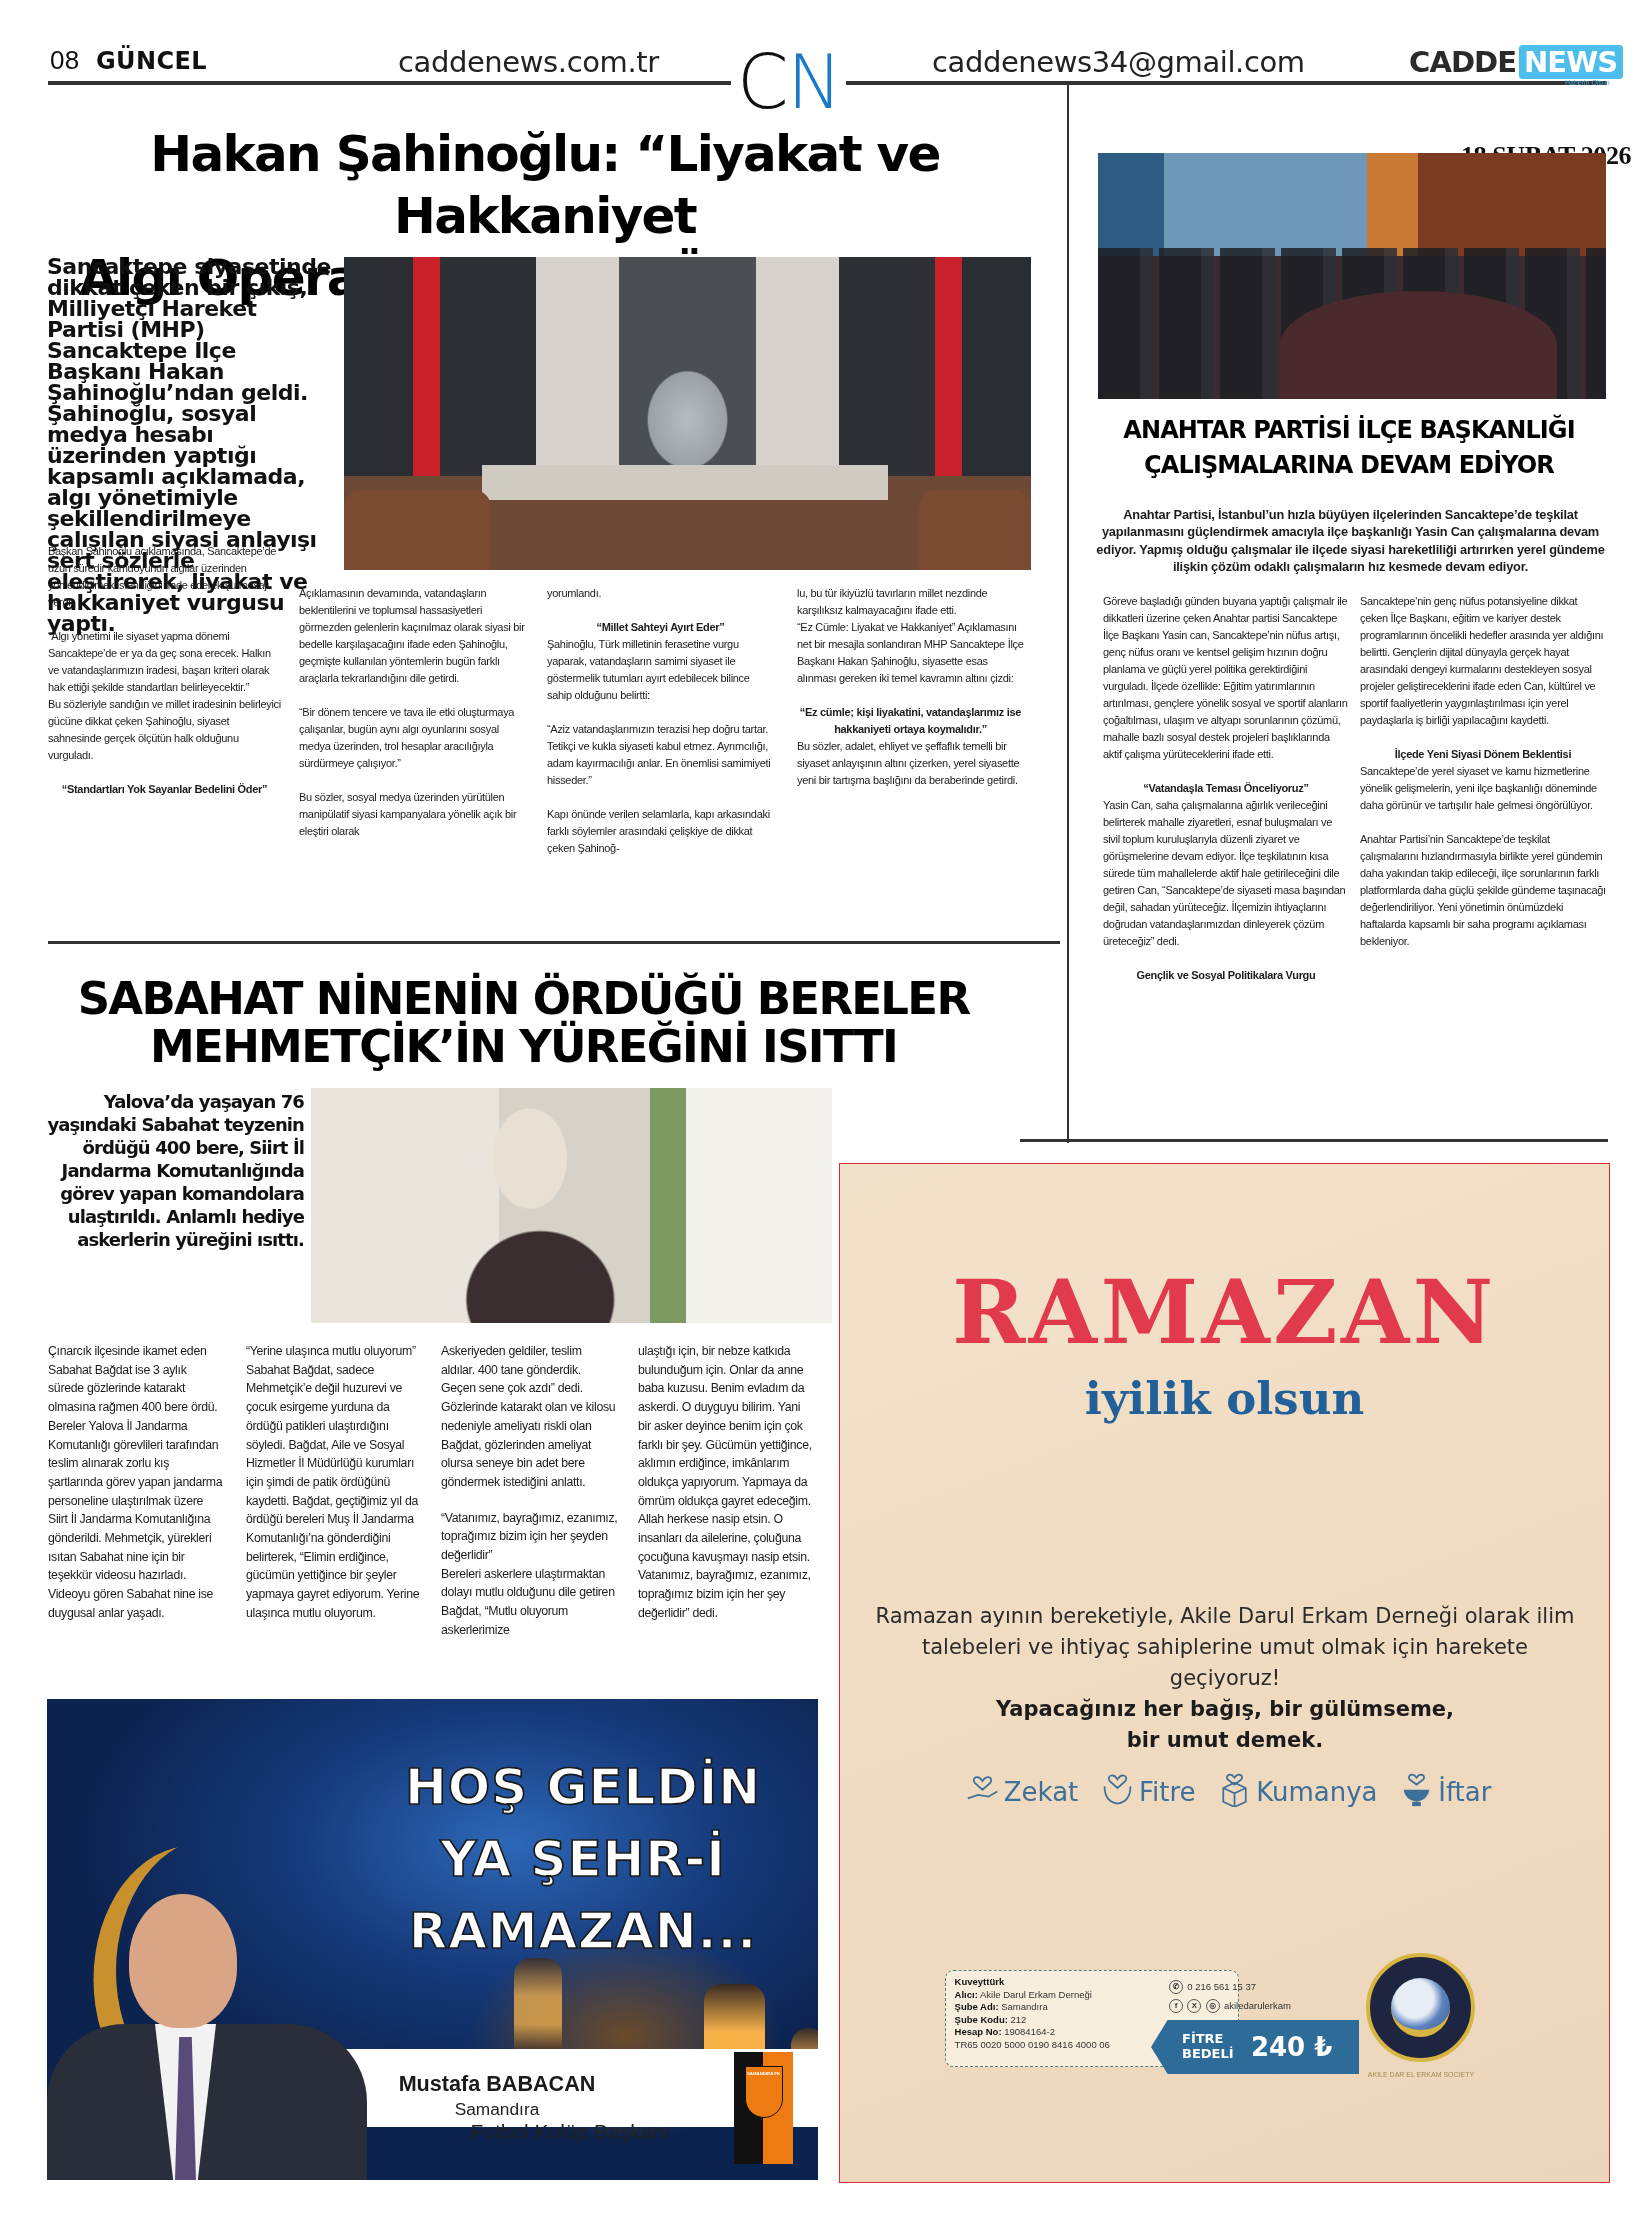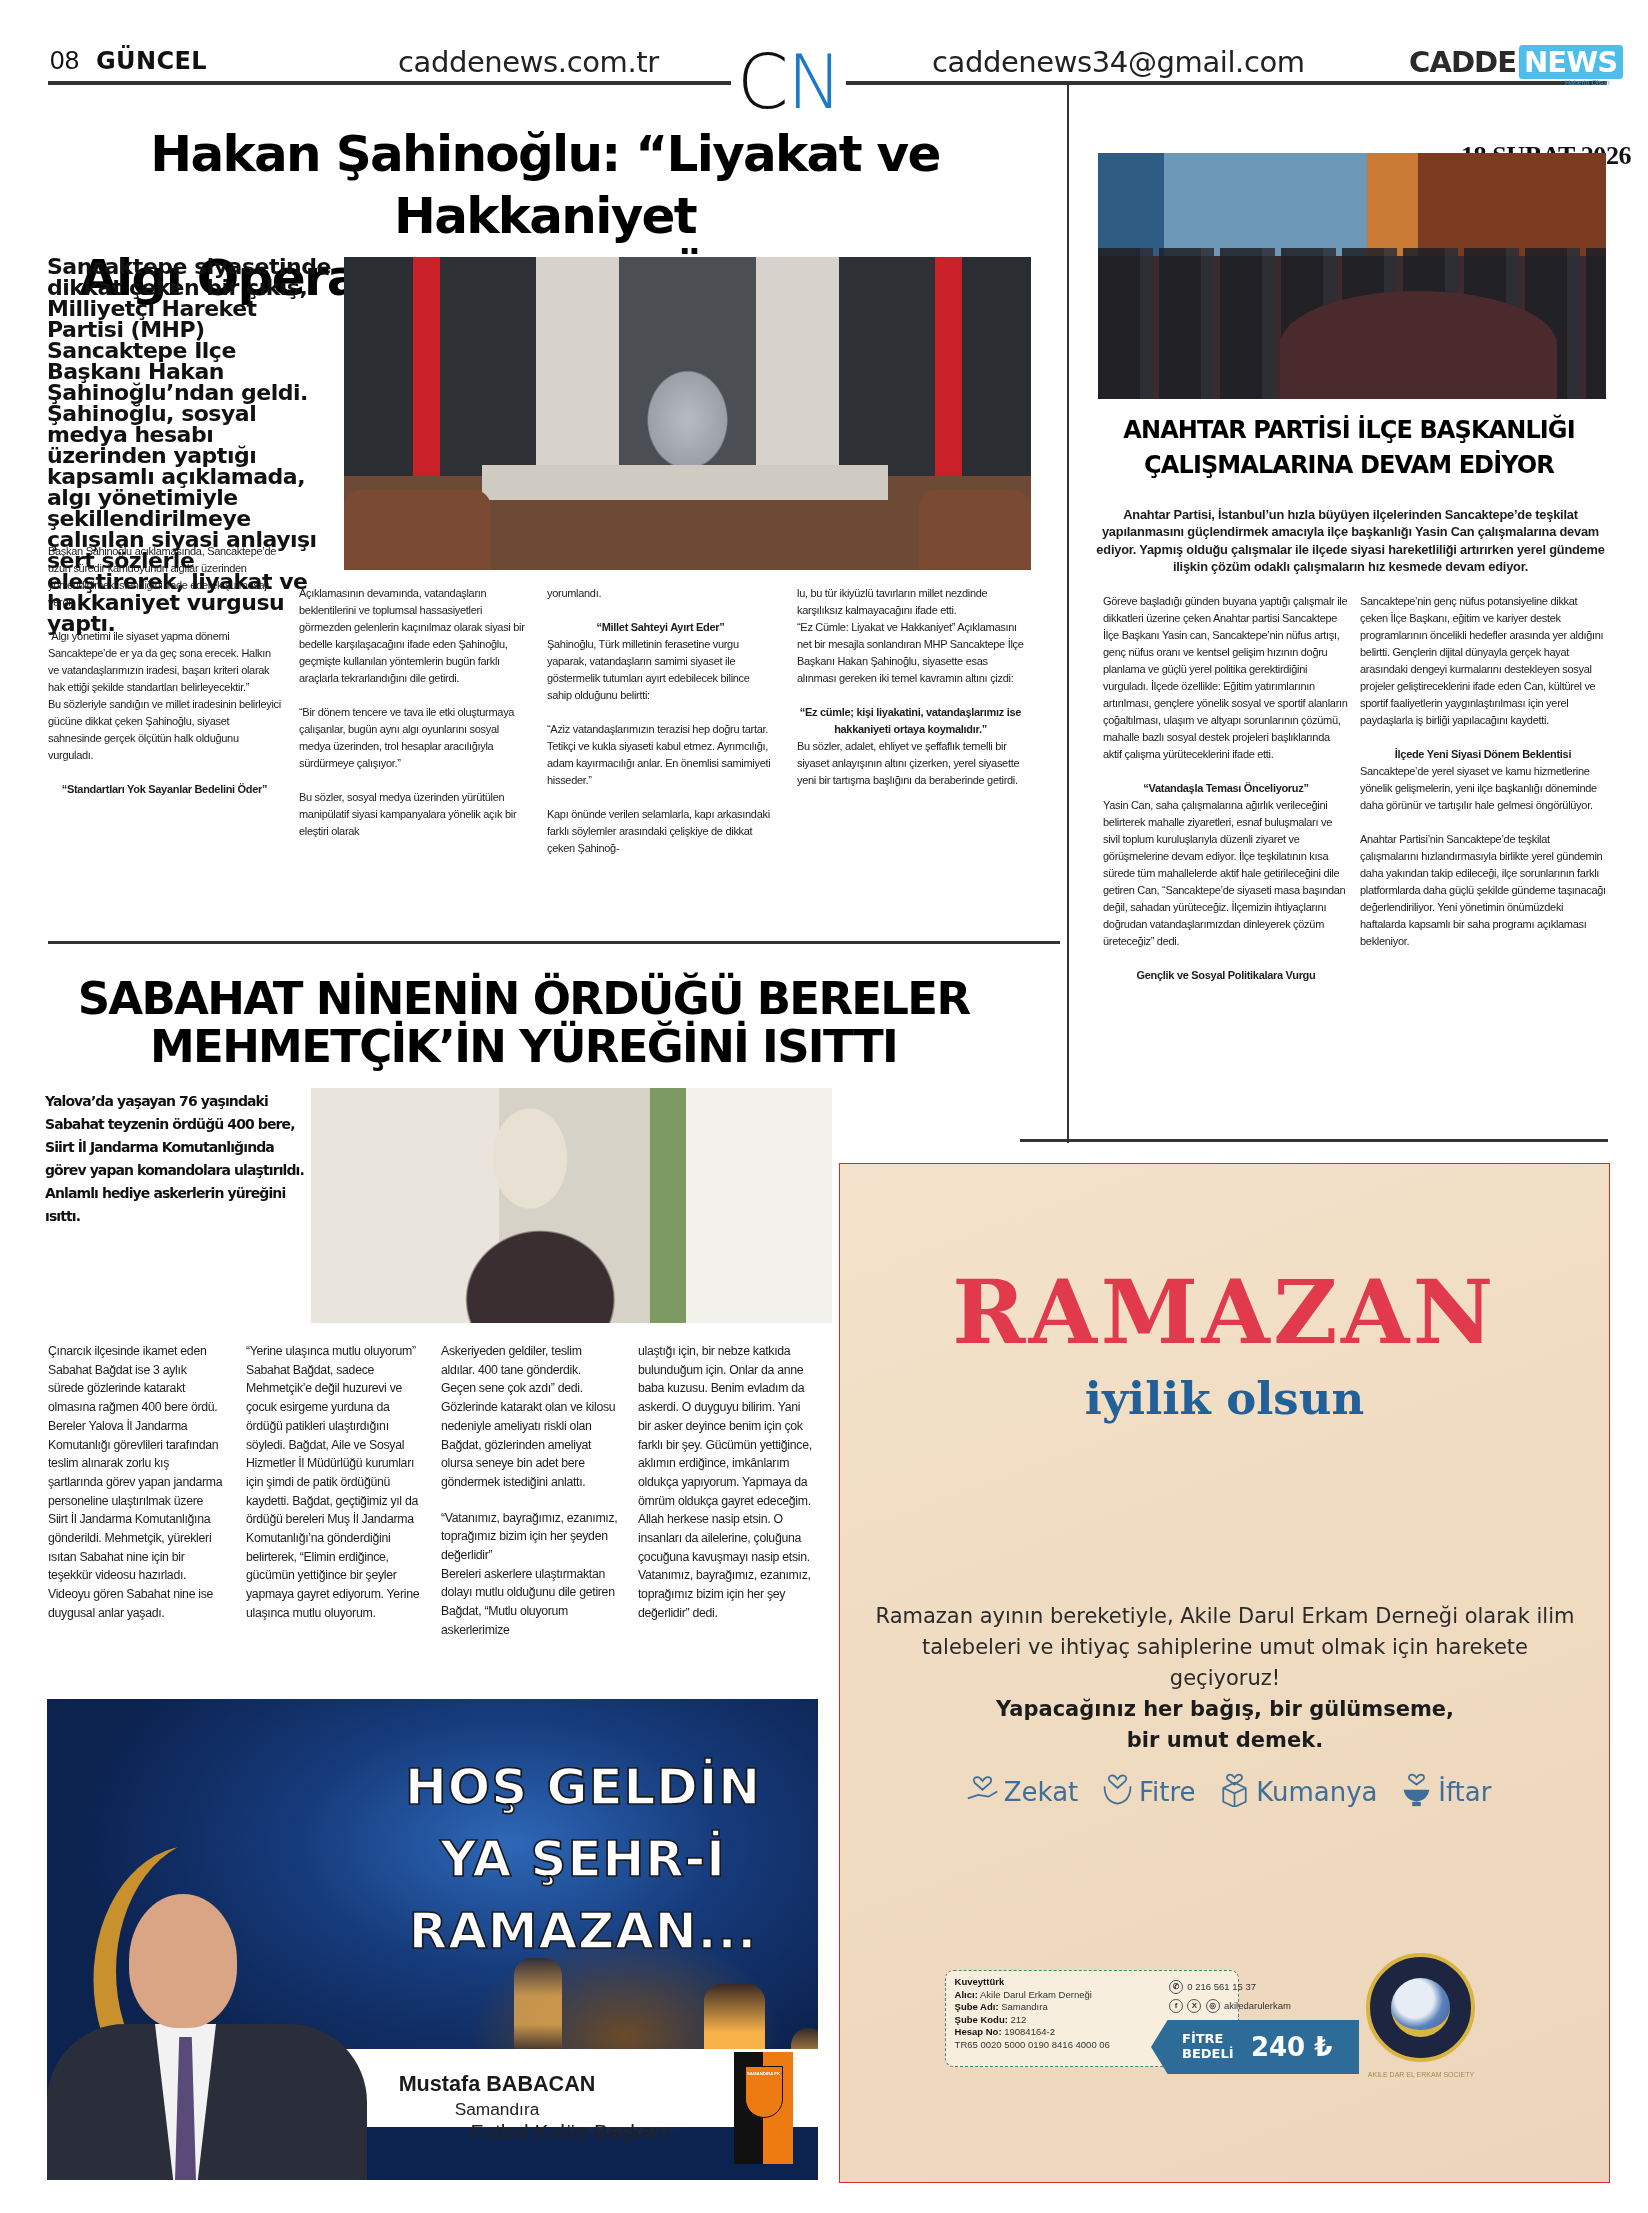--- a/index.html
+++ b/index.html
@@ -60,21 +60,21 @@
     background: repeating-linear-gradient(90deg, #1d1f24 0 42px, #2b2e35 42px 55px, transparent 55px 61px); opacity: 0.85; }
   .h2 { left: 1081px; top: 413px; width: 536px; text-align: center; font-family: "DejaVu Sans", sans-serif; font-weight: 900; font-size: 24px; line-height: 35px; letter-spacing: -0.9px; color: #000; }
   .r-lead { left: 1091px; top: 506px; width: 519px; text-align: center; font-family: "Liberation Sans", sans-serif; font-weight: 700; font-size: 12.8px; line-height: 17.3px; letter-spacing: -0.2px; color: #1c1c1c; }
   .rc1 { left: 1103px; top: 593px; width: 246px; }
   .rc2 { left: 1360px; top: 593px; width: 246px; }
 
   .hline-r { left: 1020px; top: 1139px; width: 588px; height: 2.6px; background: #333; }
 
   
   .h3 { left: 35px; top: 975px; width: 977px; text-align: center; font-family: "DejaVu Sans", sans-serif; font-weight: 900; font-size: 45px; line-height: 48px; letter-spacing: -1.7px; color: #000; }
-  .lead2 { left: 45px; top: 1090px; width: 259px; font-family: "DejaVu Sans", sans-serif; font-weight: 900; font-size: 14px; line-height: 23px; letter-spacing: -0.9px; color: #111; }
+  .lead2 { left: 45px; top: 1090px; width: 259px; font-family: "DejaVu Sans", sans-serif; font-weight: 900; font-size: 18px; line-height: 23px; letter-spacing: -0.9px; color: #111; text-align: right; }
   .photo-nine { left: 311px; top: 1088px; width: 521px; height: 235px;
     background:
       radial-gradient(ellipse 61px 82px at 42% 30%, #e8e1d3 0 60%, transparent 62%),
       radial-gradient(ellipse 121px 112px at 44% 90%, #3a2e30 0 60%, transparent 62%),
       linear-gradient(90deg, #e9e4dc 0 36%, #d6d2c8 36% 65%, #7c9a62 65% 72%, #f2f0eb 72% 100%); }
   .sc1 { left: 48px; top: 1342px; width: 177px; }
   .sc2 { left: 246px; top: 1342px; width: 177px; }
   .sc3 { left: 441px; top: 1342px; width: 177px; }
   .sc4 { left: 638px; top: 1342px; width: 177px; }
   .sc1, .sc2, .sc3, .sc4 { font-size: 12.3px; line-height: 18.7px; }

